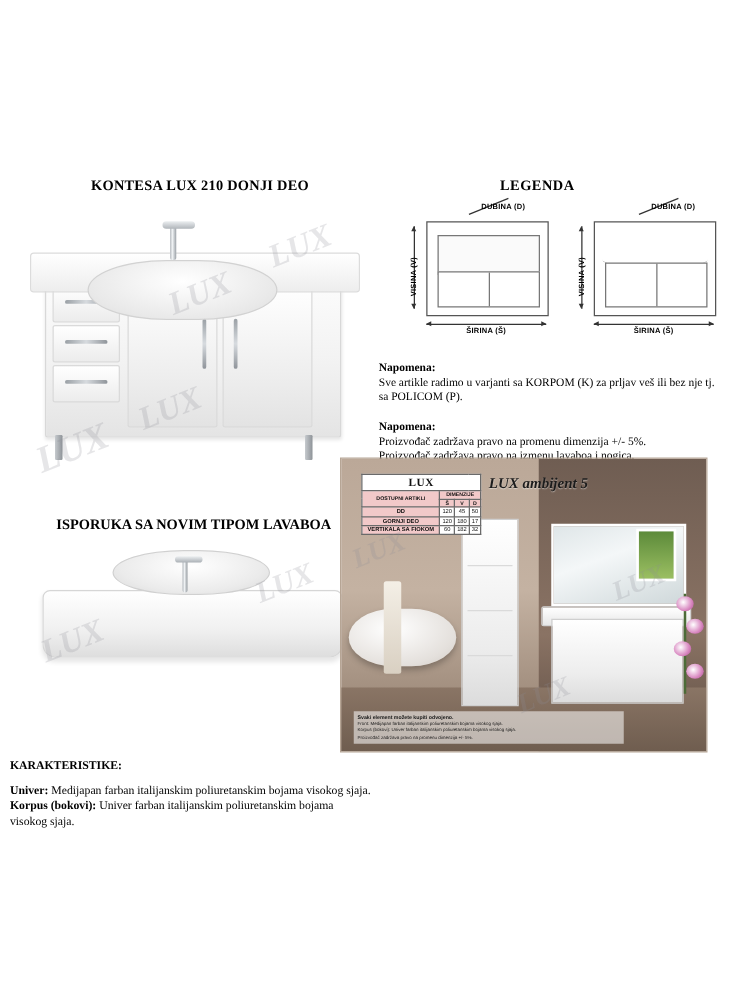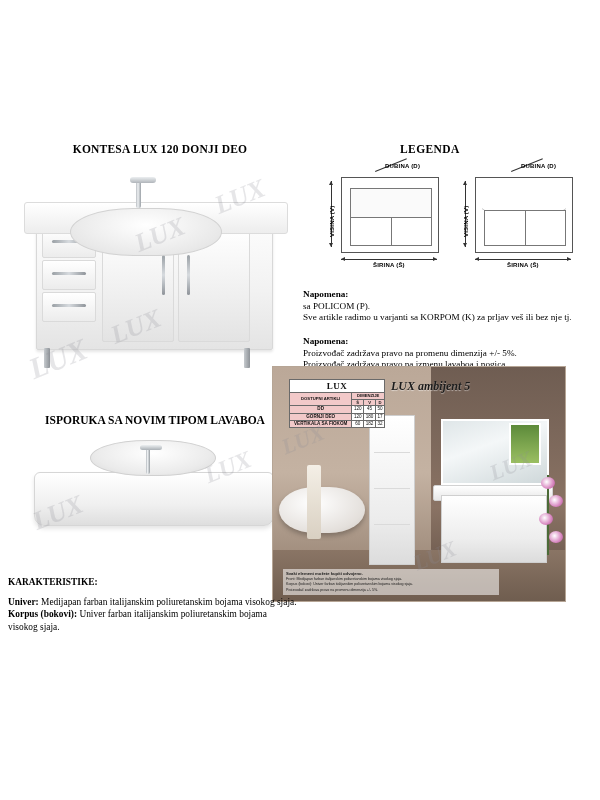--- a/index.html
+++ b/index.html
@@ -444,30 +444,31 @@
     position: absolute;
     left: 8px;
     top: 576px;
     width: 290px;
     font-family: "Liberation Serif", serif;
     font-size: 9.4px;
     line-height: 1.3;
   }
   .charac .h {
     font-weight: bold;
+    margin-top: 31px;
   }
   .charac .row { margin-bottom: 2px; }
   .charac .block { margin-top: 8px; }
 </style>
 </head>
 <body>
 
 <div class="page">
 
-  <div class="title-main">KONTESA LUX 120 DONJI DEO</div>
+  <div class="title-main">KONTESA LUX 210 DONJI DEO</div>
   <div class="title-legend">LEGENDA</div>
   <div class="title-isporuka">ISPORUKA SA NOVIM TIPOM LAVABOA</div>
 
   <div class="photo-vanity">
     <div class="vanity-body"></div>
 
     <div class="drawer" style="top:66px;">
         <span class="handle"></span>
       </div>
     <div class="drawer" style="top:98px;">
@@ -518,22 +519,22 @@
     <div class="diag-line" style="left:196px; top:8px; width:34px; transform:rotate(-22deg); transform-origin:0 0;"></div>
     <div class="dim-label" style="left:206px; top:0px;">DUBINA (D)</div>
     <div class="arrow-v" style="left:150px; top:18px; height:66px;"></div>
     <div class="dim-label dim-v" style="left:148px; top:74px;">VISINA (V)</div>
     <div class="arrow-h" style="left:160px; top:96px; width:96px;"></div>
     <div class="dim-label" style="left:192px; top:99px;">ŠIRINA (Š)</div>
   </div>
 
   <div class="note-block note-1">
     <div class="hdr">Napomena:</div>
+    <div>Sve artikle radimo u varjanti sa KORPOM (K) za prljav veš ili bez nje tj.</div>
     <div>sa POLICOM (P).</div>
-    <div>Sve artikle radimo u varjanti sa KORPOM (K) za prljav veš ili bez nje tj.</div>
   </div>
 
   <div class="note-block note-2">
     <div class="hdr">Napomena:</div>
     <div>Proizvođač zadržava pravo na promenu dimenzija +/- 5%.</div>
     <div>Proizvođač zadržava pravo na izmenu lavaboa i nogica.</div>
   </div>
 
   <div class="photo-sink">
     <div class="sink-body"></div>

